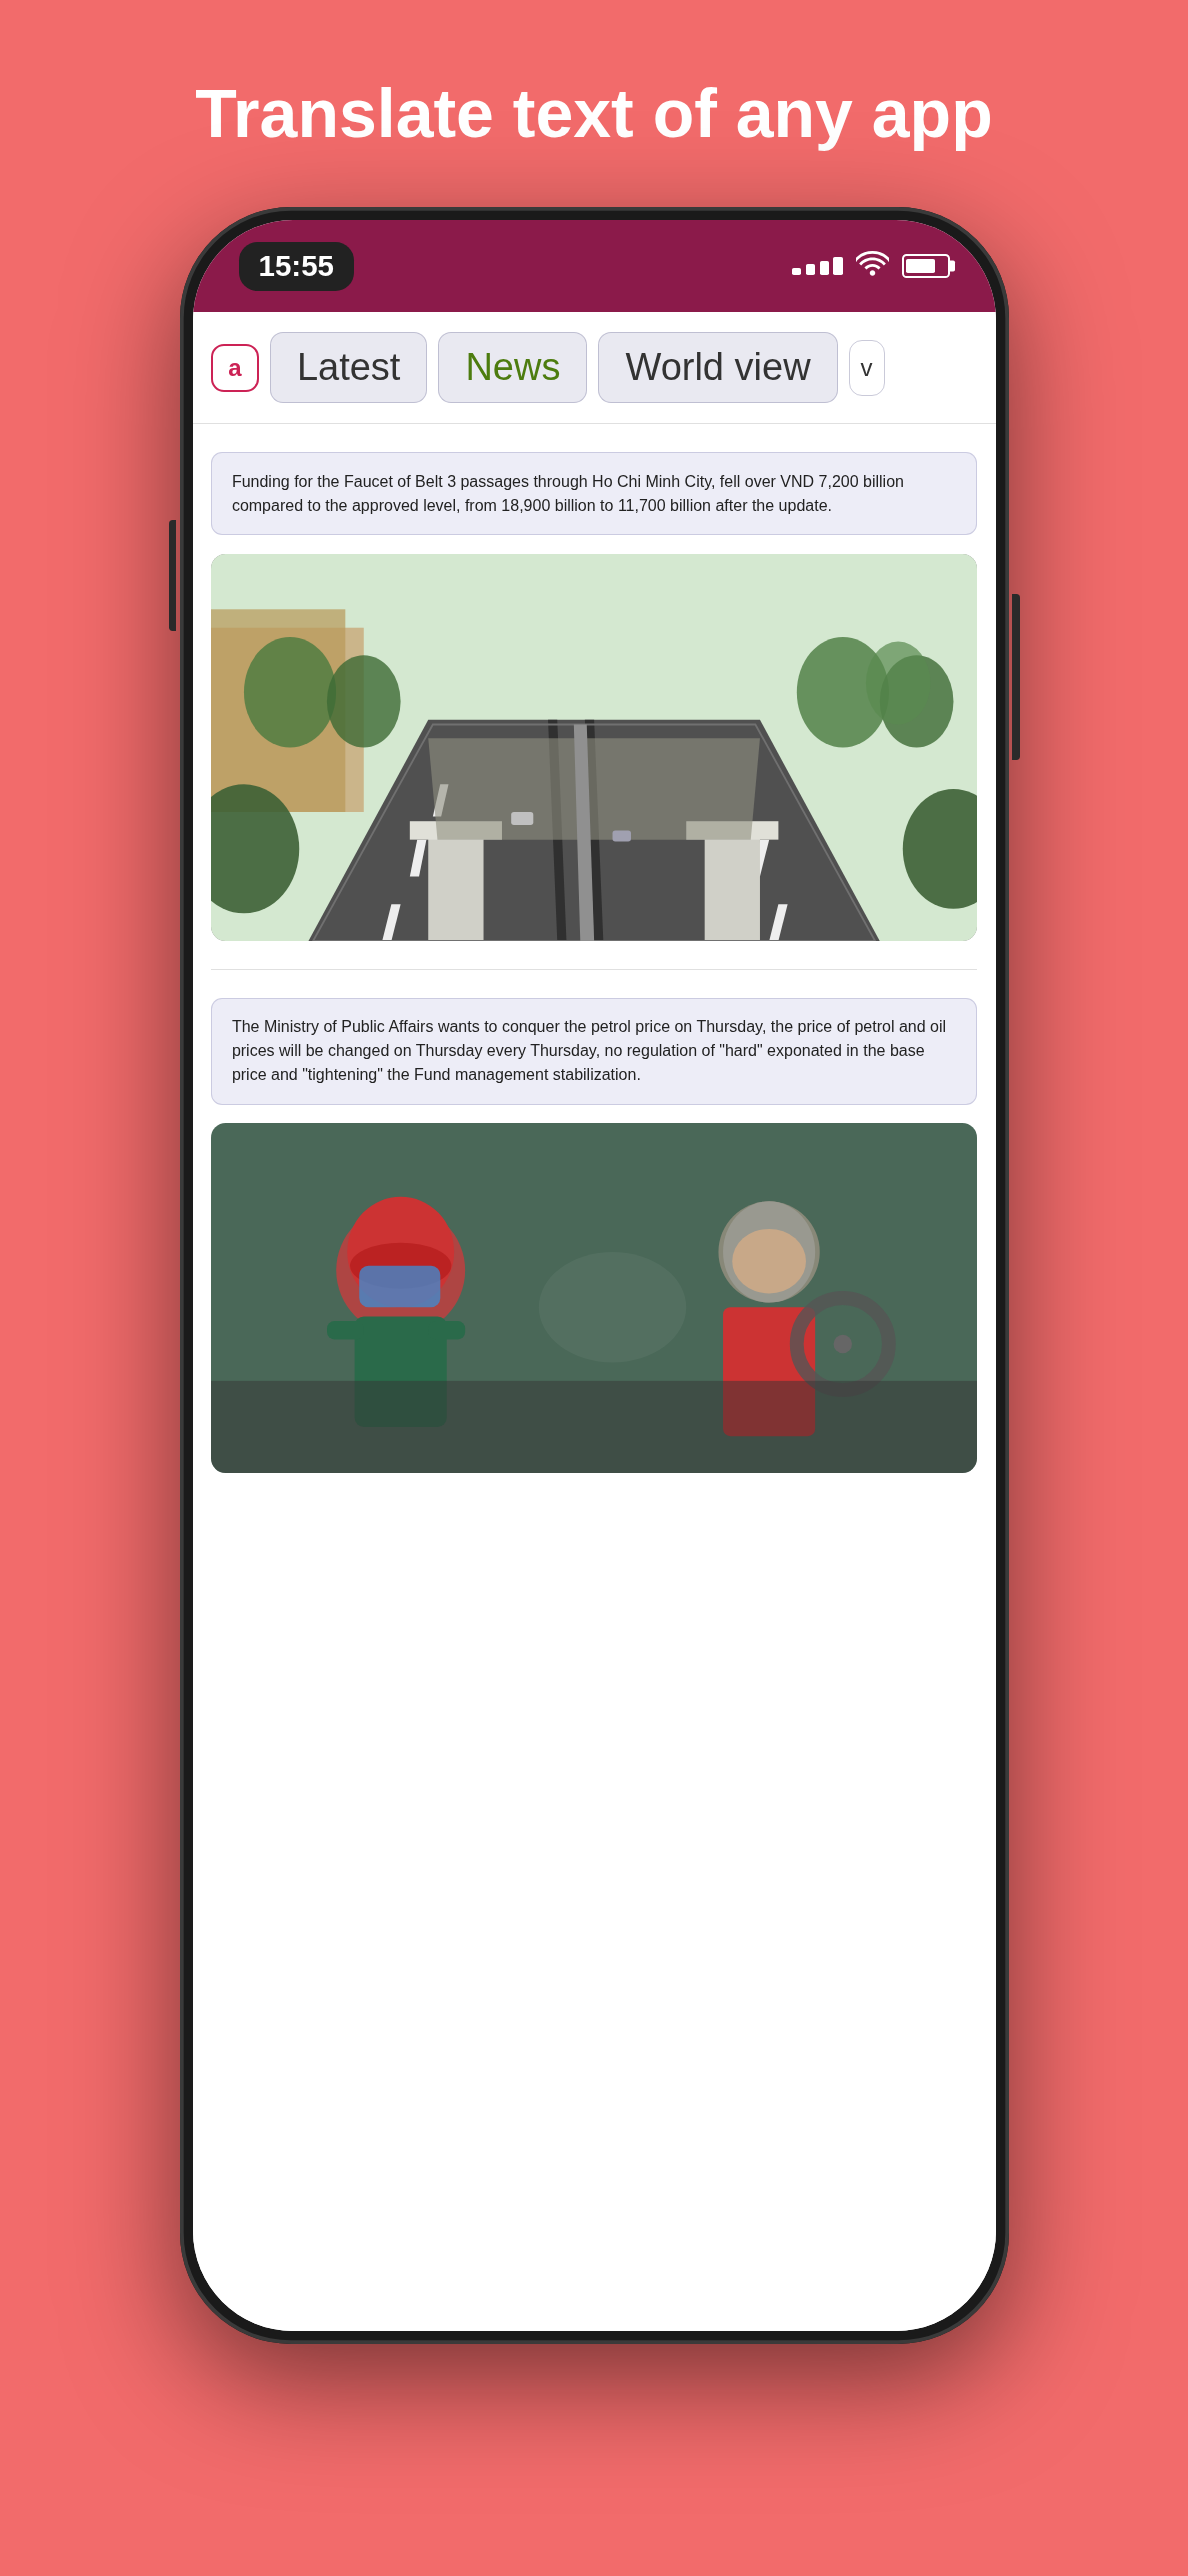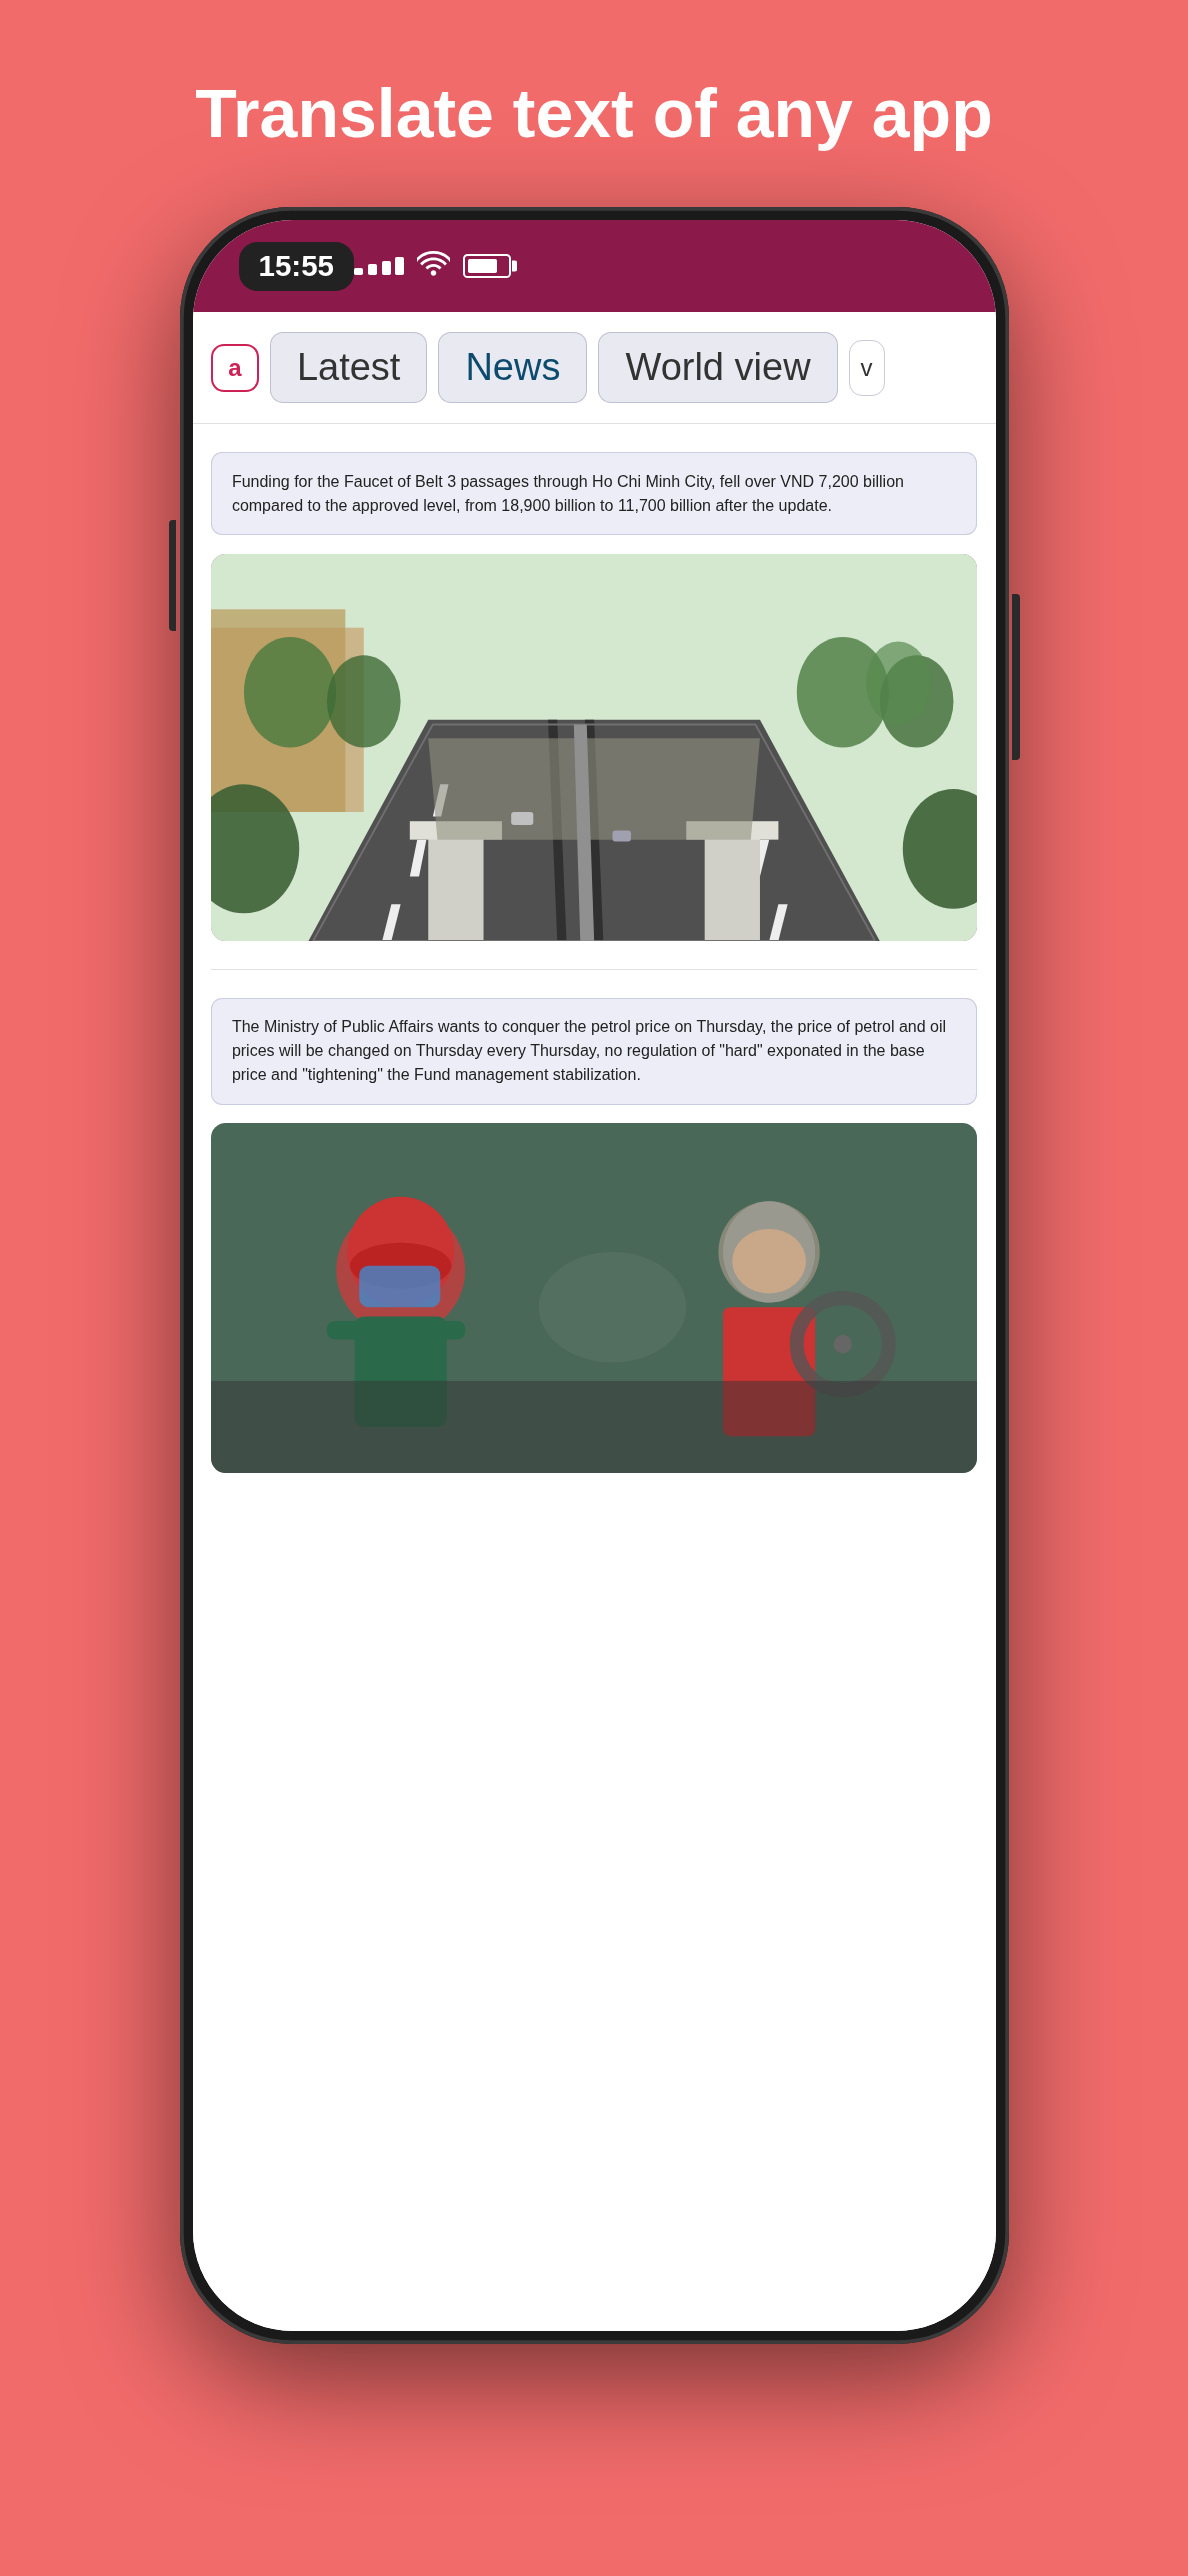--- a/index.html
+++ b/index.html
@@ -85,21 +85,21 @@
       flex-direction: column;
       background: white;
     }
 
     
     .inner-status-bar {
       background: #8b1a4a;
       height: 92px;
       display: flex;
       align-items: center;
-      justify-content: flex-start;
+      justify-content: space-between;
       padding: 0 46px;
       flex-shrink: 0;
       border-radius: 100px 100px 0 0;
     }
 
     .status-time-pill {
       background: #222;
       color: white;
       font-size: 29.5px;
       font-weight: 600;
@@ -198,21 +198,21 @@
 
     .tab-item.translate-overlay {
       background: rgba(200,200,220,0.4);
       border: 1.8px solid rgba(150,150,180,0.5);
       color: #333;
     }
 
     .tab-item.active-tab {
       background: rgba(200,200,220,0.4);
       border: 1.8px solid rgba(150,150,180,0.5);
-      color: #0c4a6e;
+      color: #4d7c0f;
     }
 
     .tab-a-icon {
       width: 48px;
       height: 48px;
       border: 2.8px solid #cc2255;
       border-radius: 13px;
       display: flex;
       align-items: center;
       justify-content: center;

